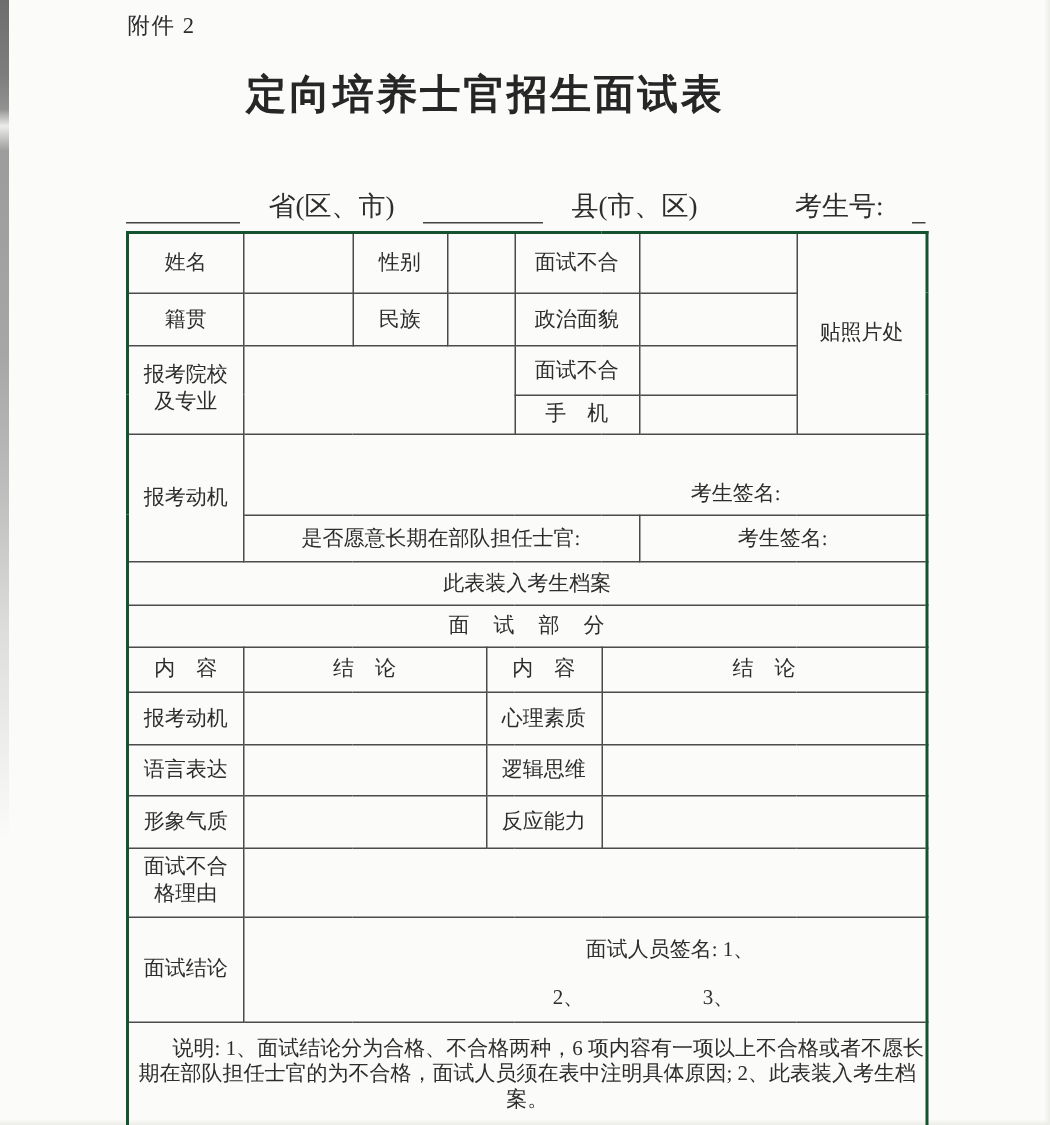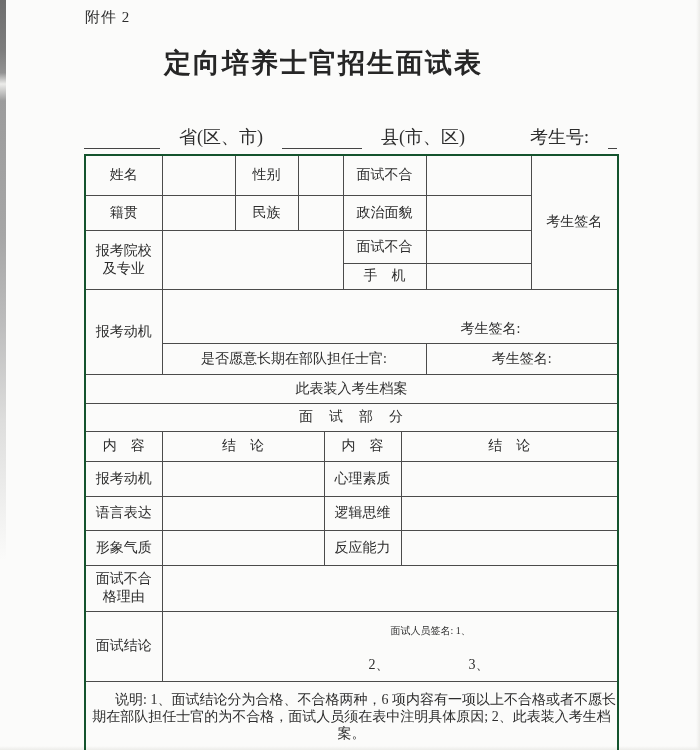--- a/index.html
+++ b/index.html
@@ -68,21 +68,21 @@
   tr.r4  { height: 26px; } tr.r5  { height: 54px; } tr.r6  { height: 31px; margin-top: 20px; }
   tr.r7  { height: 29px; } tr.r8  { height: 28px; } tr.r9  { height: 30px; }
   tr.r10 { height: 35px; } tr.r11 { height: 34px; margin-left: 48px; } tr.r12 { height: 35px; }
   tr.r13 { height: 46px; } tr.r14 { height: 70px; } tr.r15 { height: 72px; }
 
   td.pre { white-space: pre-line; line-height: 18px; }
   td.left-pad { text-align: left; padding-left: 6px; }
   td.rel { position: relative; }
   .sig-main { position: absolute; left: 298px; bottom: 5px; font-size: 14px; }
   td.sig2 { text-align: left; padding-left: 12px; }
-  .isign   { position: absolute; left: 228px; top: 12px; font-size: 10px; }
+  .isign   { position: absolute; left: 228px; top: 12px; font-size: 14px; }
   .isign-2 { position: absolute; left: 206px; top: 44px; font-size: 14px; }
   .isign-3 { position: absolute; left: 306px; top: 44px; font-size: 14px; }
   td.note-cell {
     text-align: justify; vertical-align: top;
     padding: 5px 7px 3px 7px; font-size: 13.5px; line-height: 17px;
     text-indent: 2em;
   }
   td.section-head { letter-spacing: 1px; }
 </style>
 </head>
@@ -119,21 +119,21 @@
         <col style="width:87px">
     </colgroup>
     <tbody>
         <tr class="r1">
       <td>姓名</td>
       <td></td>
       <td>性别</td>
       <td colspan="2"></td>
       <td colspan="2">面试不合</td>
       <td></td>
-      <td rowspan="4">考生签名</td>
+      <td rowspan="4">贴照片处</td>
     </tr>
     <tr class="r2">
       <td>籍贯</td>
       <td></td>
       <td>民族</td>
       <td colspan="2"></td>
       <td colspan="2">政治面貌</td>
       <td></td>
     </tr>
     <tr class="r3">

